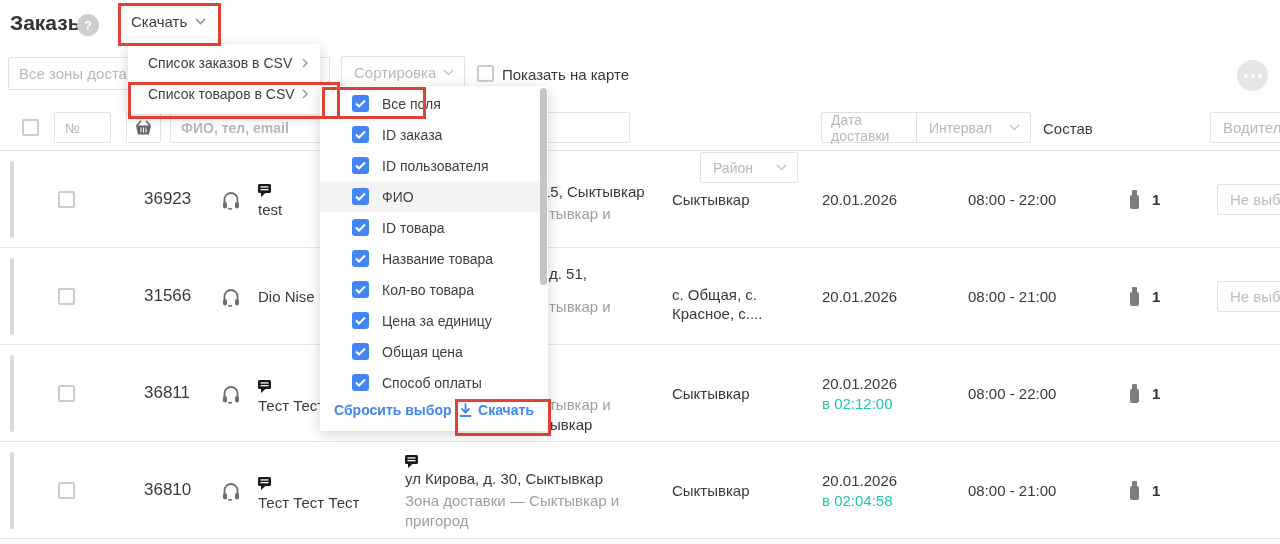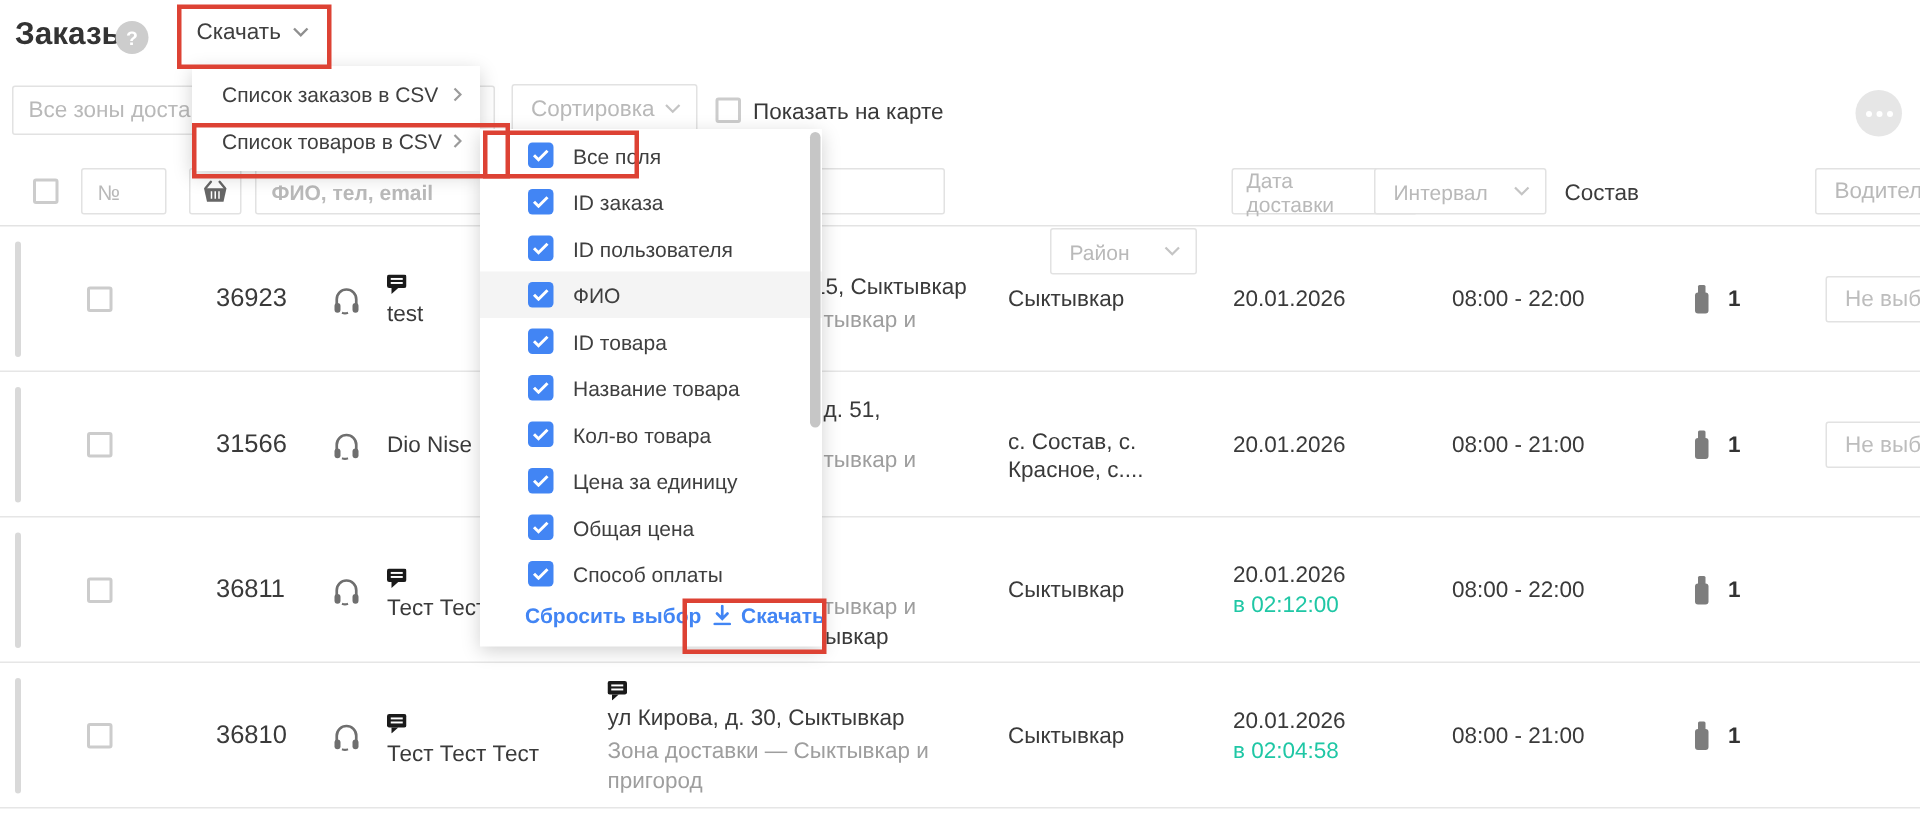--- a/index.html
+++ b/index.html
@@ -164,21 +164,21 @@
       <svg width="22" height="21" viewBox="0 0 22 21">
           <path d="M4.5 15.5v-5a6.5 6.5 0 0 1 13 0v5" fill="none" stroke="#6f6f6f" stroke-width="1.8"></path>
           <rect x="3" y="13" width="4" height="6.5" rx="2" fill="#6f6f6f"></rect>
           <rect x="15" y="13" width="4" height="6.5" rx="2" fill="#6f6f6f"></rect>
           <path d="M8 19.5 a4 3 0 0 0 4 0" fill="none" stroke="#6f6f6f" stroke-width="1.4"></path>
         </svg>
     </div>
     <div class="c txt" style="left:258px;text-align:right;">Dio Nise</div>
     <div class="abs txt" style="left:549px;top:17px;">д. 51,</div>
     <div class="abs gray" style="left:549px;top:50px;">тывкар и</div>
-    <div class="abs txt" style="left:672px;top:37px;width:105px;line-height:19px;">с. Состав, с. Красное, с....</div>
+    <div class="abs txt" style="left:672px;top:37px;width:105px;line-height:19px;">с. Общая, с. Красное, с....</div>
     <div class="c txt" style="left:822px;">20.01.2026</div>
     <div class="c txt" style="left:968px;">08:00 - 21:00</div>
     <div class="c" style="left:1128px;gap:11px;">
       <svg width="13" height="21" viewBox="0 0 13 21">
           <rect x="4" y="1" width="5" height="7" rx="1" fill="#7d7d7d"></rect>
           <rect x="2" y="6" width="9" height="14" rx="2" fill="#7d7d7d"></rect>
         </svg>
       <span class="qty">1</span>
     </div>
     <div class="drv">
@@ -365,21 +365,21 @@
       </div>
       <div class="chk-item">
         <span class="cbx">
             <svg width="11" height="9" viewBox="0 0 11 9">
               <polyline points="1,4.5 4,7.5 10,1.5" fill="none" stroke="#fff" stroke-width="2"></polyline>
             </svg>
           </span>
         <span>Способ оплаты</span>
       </div>
     </div>
-    <div style="position:absolute;left:0;bottom:0;width:100%;height:43px;display:flex;align-items:center;justify-content:space-between;padding:0 14px;box-sizing:border-box;margin-left:16px;">
+    <div style="position:absolute;left:0;bottom:0;width:100%;height:43px;display:flex;align-items:center;justify-content:space-between;padding:0 14px;box-sizing:border-box;">
       <span class="link">
           <span>Сбросить выбор</span>
         </span>
       <span class="link">
         <svg width="13" height="14" viewBox="0 0 13 14">
             <path d="M6.5 1v8 M3 6l3.5 3.5L10 6 M1.5 13h10" fill="none" stroke="#4285f4" stroke-width="1.8" stroke-linecap="round"></path>
           </svg>
         <span>Скачать</span>
       </span>
     </div>

